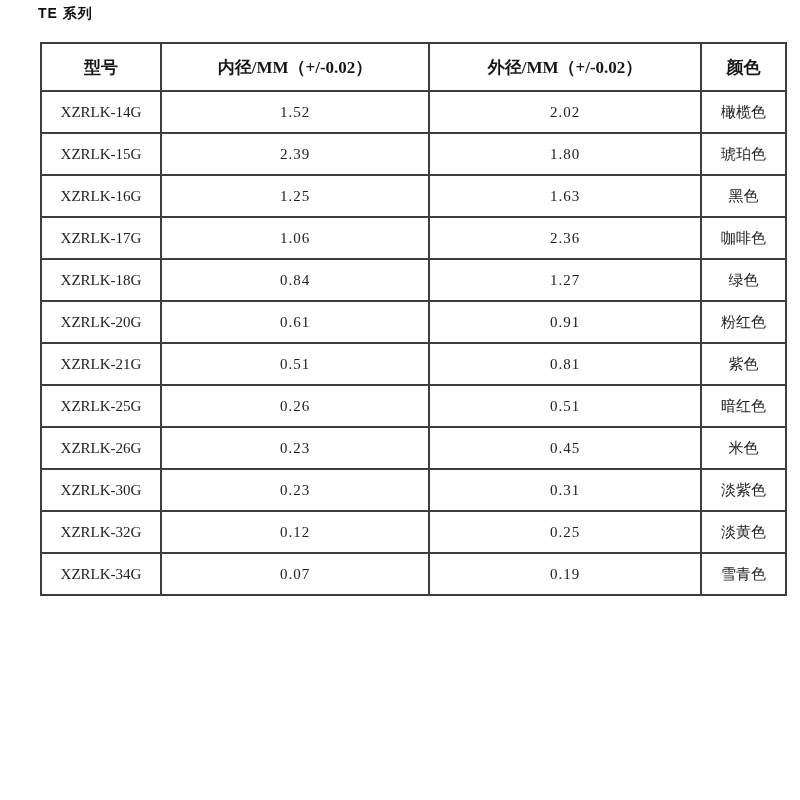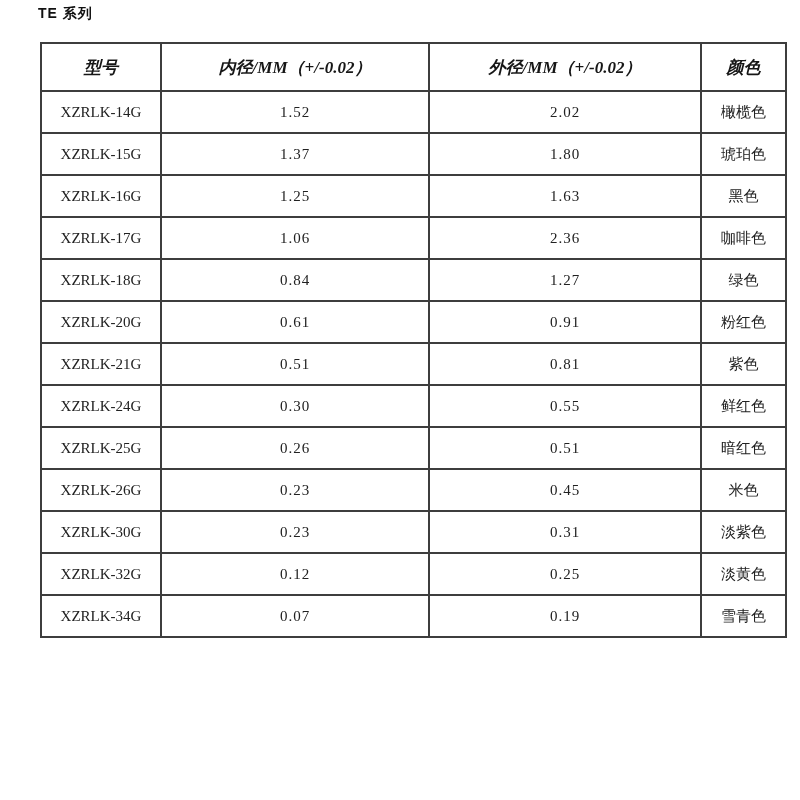--- a/index.html
+++ b/index.html
@@ -46,21 +46,20 @@
     vertical-align: middle;
     padding: 0;
     overflow: hidden;
     white-space: nowrap;
   }
   .spec-table thead th {
     height: 46px;
     font-size: 17px;
     font-weight: bold;
     color: #161616;
-    font-style: italic;
   }
   .spec-table tbody td {
     height: 40px;
     font-size: 15px;
     color: #212121;
   }
   .spec-table td.num {
     letter-spacing: 1px;
   }
 </style>
@@ -88,21 +87,21 @@
     </thead>
     <tbody>
         <tr>
     <td>XZRLK-14G</td>
     <td class="num">1.52</td>
     <td class="num">2.02</td>
     <td>橄榄色</td>
   </tr>
         <tr>
     <td>XZRLK-15G</td>
-    <td class="num">1.37</td>
+    <td class="num">2.39</td>
     <td class="num">1.80</td>
     <td>琥珀色</td>
   </tr>
         <tr>
     <td>XZRLK-16G</td>
     <td class="num">1.25</td>
     <td class="num">1.63</td>
     <td>黑色</td>
   </tr>
         <tr>
@@ -121,26 +120,20 @@
     <td>XZRLK-20G</td>
     <td class="num">0.61</td>
     <td class="num">0.91</td>
     <td>粉红色</td>
   </tr>
         <tr>
     <td>XZRLK-21G</td>
     <td class="num">0.51</td>
     <td class="num">0.81</td>
     <td>紫色</td>
-  </tr>
-        <tr>
-    <td>XZRLK-24G</td>
-    <td class="num">0.30</td>
-    <td class="num">0.55</td>
-    <td>鲜红色</td>
   </tr>
         <tr>
     <td>XZRLK-25G</td>
     <td class="num">0.26</td>
     <td class="num">0.51</td>
     <td>暗红色</td>
   </tr>
         <tr>
     <td>XZRLK-26G</td>
     <td class="num">0.23</td>

